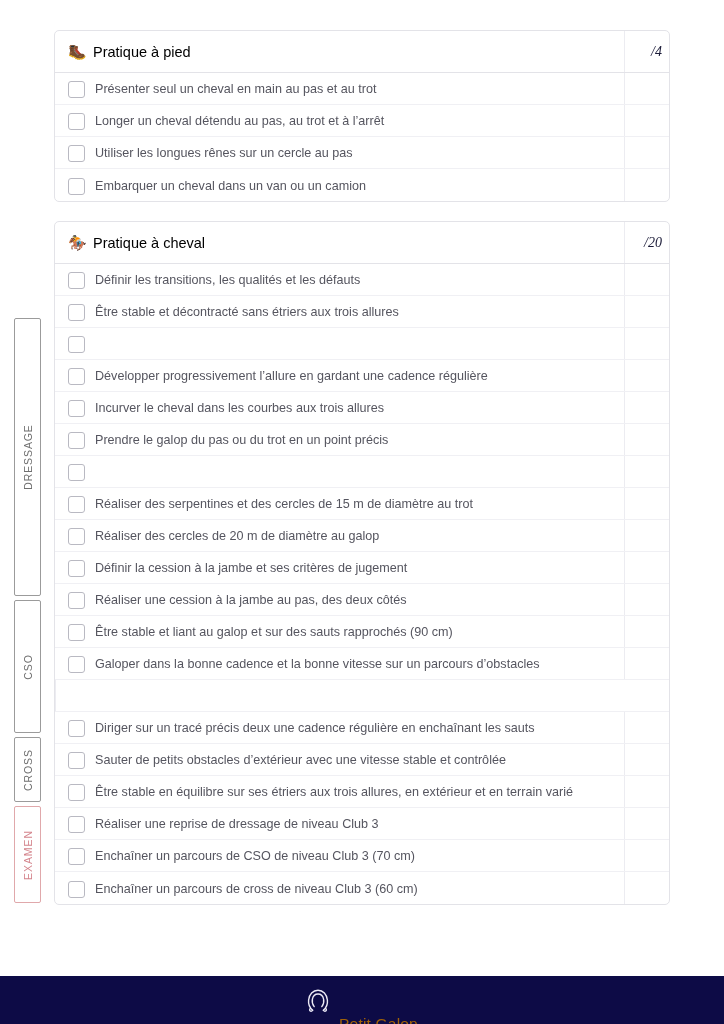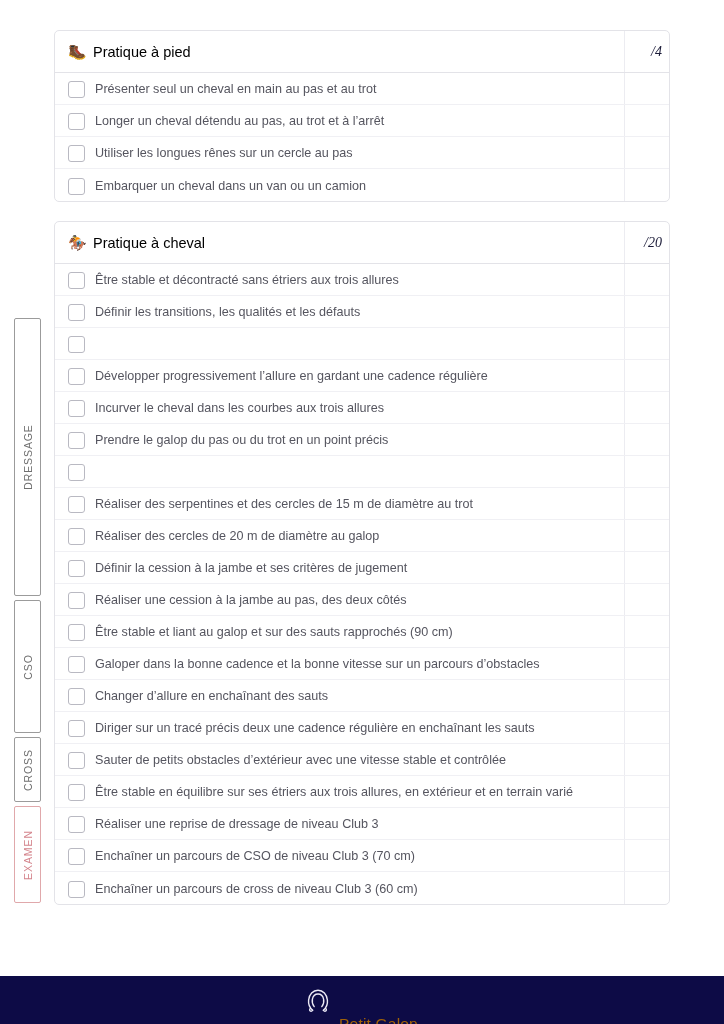--- a/index.html
+++ b/index.html
@@ -266,34 +266,34 @@
           <div class="title-cell">
             <span class="emoji">🏇</span>
             <span class="title-text">Pratique à cheval</span>
           </div>
           <div class="score-cell">/20</div>
         </div>
 
         <div class="item-row">
           <div class="item-main">
             <span class="checkbox"></span>
+            <span class="item-label">Définir les transitions, les qualités et les défauts</span>
+          </div>
+          <div class="mark-cell"></div>
+        </div>
+        <div class="item-row">
+          <div class="item-main">
+            <span class="checkbox"></span>
             <span class="item-label">Être stable et décontracté sans étriers aux trois allures</span>
           </div>
           <div class="mark-cell"></div>
         </div>
         <div class="item-row">
           <div class="item-main">
             <span class="checkbox"></span>
-            <span class="item-label">Définir les transitions, les qualités et les défauts</span>
-          </div>
-          <div class="mark-cell"></div>
-        </div>
-        <div class="item-row">
-          <div class="item-main">
-            <span class="checkbox"></span>
           </div>
           <div class="mark-cell"></div>
         </div>
         <div class="item-row">
           <div class="item-main">
             <span class="checkbox"></span>
             <span class="item-label">Développer progressivement l’allure en gardant une cadence régulière</span>
           </div>
           <div class="mark-cell"></div>
         </div>
@@ -353,24 +353,20 @@
           <div class="mark-cell"></div>
         </div>
         <div class="item-row">
           <div class="item-main">
             <span class="checkbox"></span>
             <span class="item-label">Galoper dans la bonne cadence et la bonne vitesse sur un parcours d’obstacles</span>
           </div>
           <div class="mark-cell"></div>
         </div>
         <div class="item-row">
-          <div class="item-main">
-            <span class="checkbox"></span>
-            <span class="item-label">Changer d’allure en enchaînant des sauts</span>
-          </div>
           <div class="mark-cell"></div>
         </div>
         <div class="item-row">
           <div class="item-main">
             <span class="checkbox"></span>
             <span class="item-label">Diriger sur un tracé précis deux une cadence régulière en enchaînant les sauts</span>
           </div>
           <div class="mark-cell"></div>
         </div>
         <div class="item-row">

